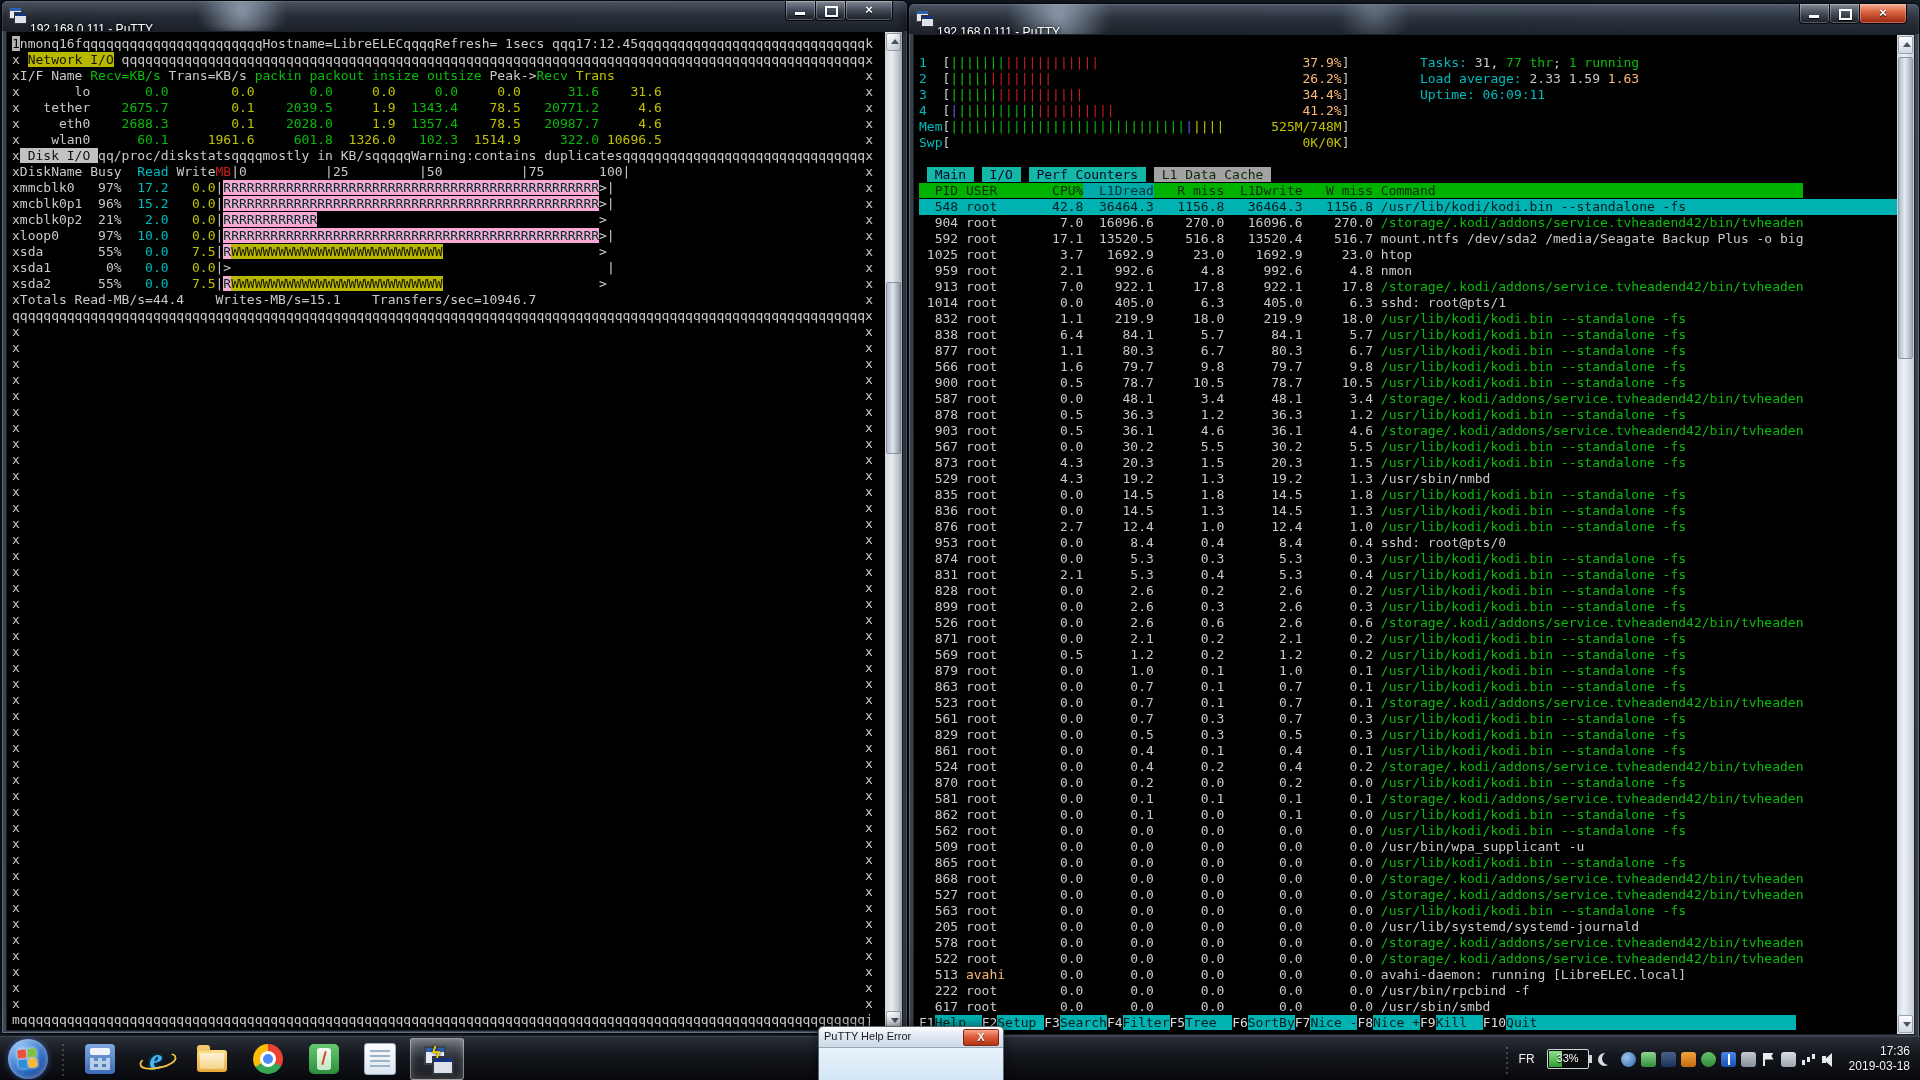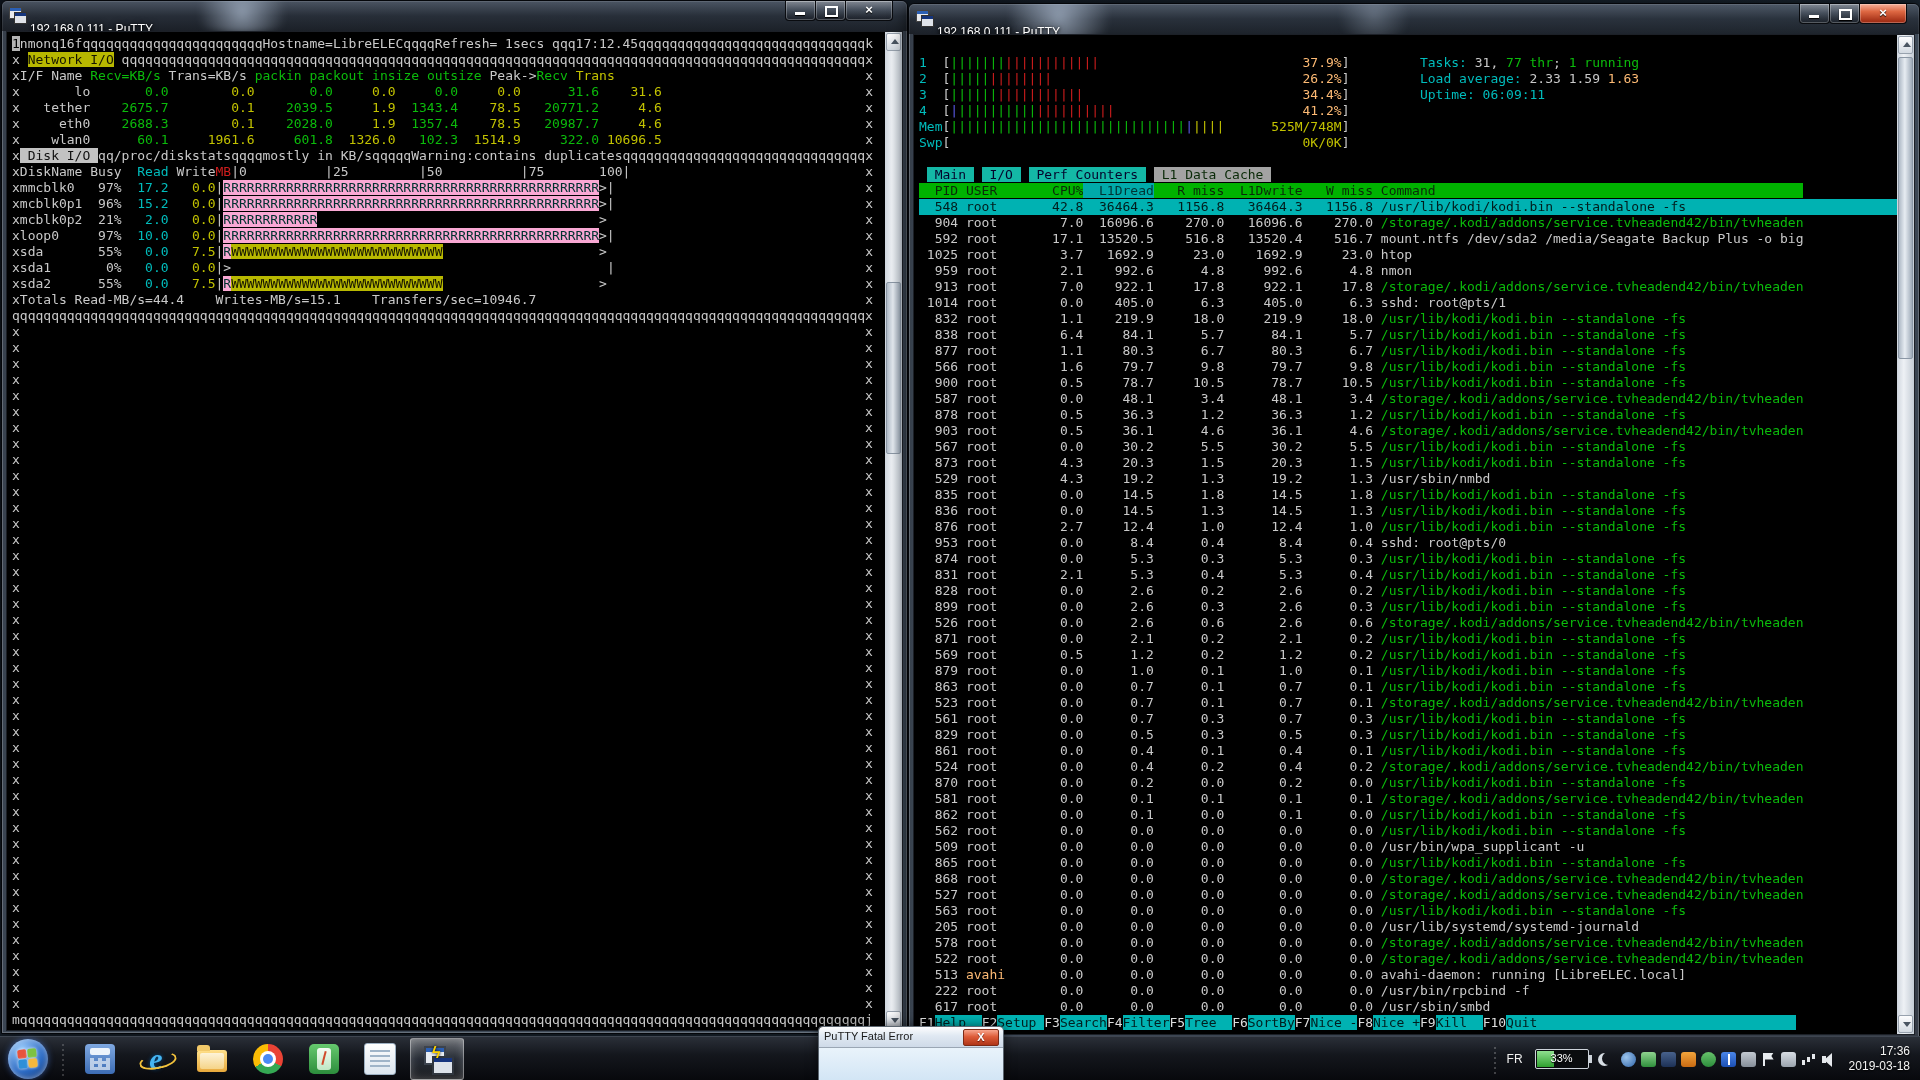--- a/index.html
+++ b/index.html
@@ -81,21 +81,21 @@
   .ico-notepad:before{content:"";position:absolute;left:5px;top:6px;right:5px;height:2px;background:#9fb4c8;box-shadow:0 5px 0 #9fb4c8,0 10px 0 #9fb4c8,0 15px 0 #9fb4c8;}
   .ico-putty{width:30px;height:30px;position:relative;}
   .ico-putty .s1{position:absolute;left:2px;top:2px;width:18px;height:15px;background:#e8ecf2;border:2px solid #3c434e;}
   .ico-putty .s1 i{display:block;height:4px;background:#2b5fb4;}
   .ico-putty .s2{position:absolute;left:10px;top:12px;width:18px;height:15px;background:#dde2ea;border:2px solid #30363f;}
   .ico-putty .s2 i{display:block;height:4px;background:#16347e;}
   .ico-putty .bolt{position:absolute;left:10px;top:0px;color:#ffd200;font-size:16px;font-weight:bold;text-shadow:0 0 3px #000;z-index:2;}
   .tray{margin-left:auto;display:flex;align-items:center;height:100%;padding-right:10px;}
   .tray-sep{width:8px;height:30px;margin-right:8px;background:repeating-linear-gradient(0deg,rgba(255,255,255,.22) 0 2px,transparent 2px 5px);background-size:2px 100%;background-repeat:repeat-y;background-position:3px 0;}
   .lang{color:#f2f2f2;font-size:12px;margin-right:12px;}
-  .batt{position:relative;width:40px;height:18px;border:1px solid #cdd3da;border-radius:2px;background:#0a0c0e;margin-right:3px;padding-left:12px;}
+  .batt{position:relative;width:40px;height:18px;border:1px solid #cdd3da;border-radius:2px;background:#0a0c0e;margin-right:3px;}
   .batt:after{content:"";position:absolute;right:-4px;top:5px;width:3px;height:8px;background:#cdd3da;}
   .batt .fill{position:absolute;left:1px;top:1px;bottom:1px;width:33%;background:linear-gradient(#8fe08f,#2f9f2f);}
   .batt .pct{position:absolute;left:0;right:0;top:2px;text-align:center;color:#fff;font-size:11px;text-shadow:0 1px 1px #000;}
   .moon{width:13px;height:13px;border-radius:50%;box-shadow:inset 4px -1px 0 0 #d8dee5;margin:0 10px 0 6px;}
   .tray-ico{width:15px;height:15px;border-radius:3px;margin-right:5px;position:relative;}
   .ti-network{background:radial-gradient(circle at 35% 35%,#9cc4ec,#2f64a8);border-radius:50%;}
   .ti-update{background:linear-gradient(#8fd48f,#2f8f3c);}
   .ti-remote{background:linear-gradient(#48628c,#1d3156);}
   .ti-hwinfo{background:linear-gradient(#f2a43c,#c86a12);}
   .ti-scheduler{background:linear-gradient(#67c26b,#2c8d3c);border-radius:50%;}
@@ -197,21 +197,21 @@
         <div class="thumb" style="top:22px;height:300px;"></div>
         <div class="dn">
             <div class="ar"></div>
           </div>
       </div>
     </div>
   </div>
 
   <div class="dialog">
     <div class="dlg-title">
-      <span>PuTTY Fatal Error</span>
+      <span>PuTTY Help Error</span>
       <div class="dlg-x">X</div>
     </div>
     <div class="dlg-body"></div>
   </div>
 
   <div class="taskbar">
     <div class="orb">
       <div class="flag">
           <i class="f1"></i>
           <i class="f2"></i>

